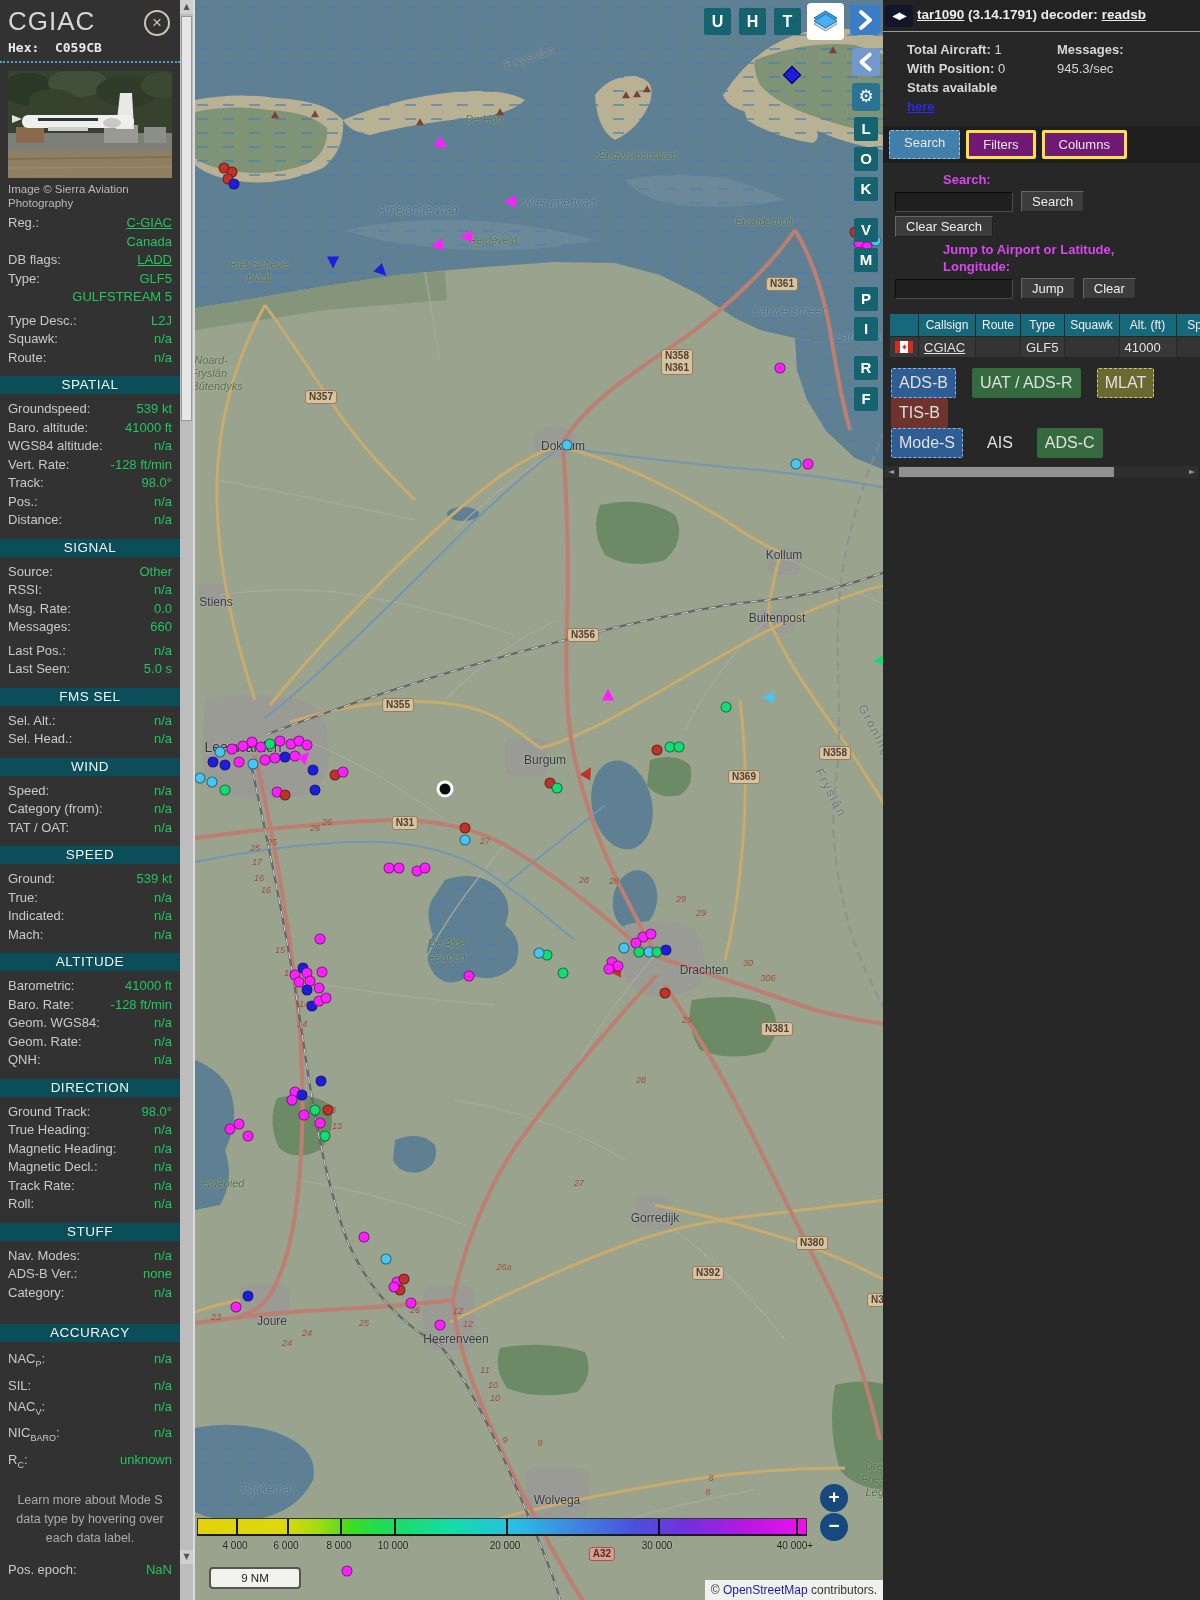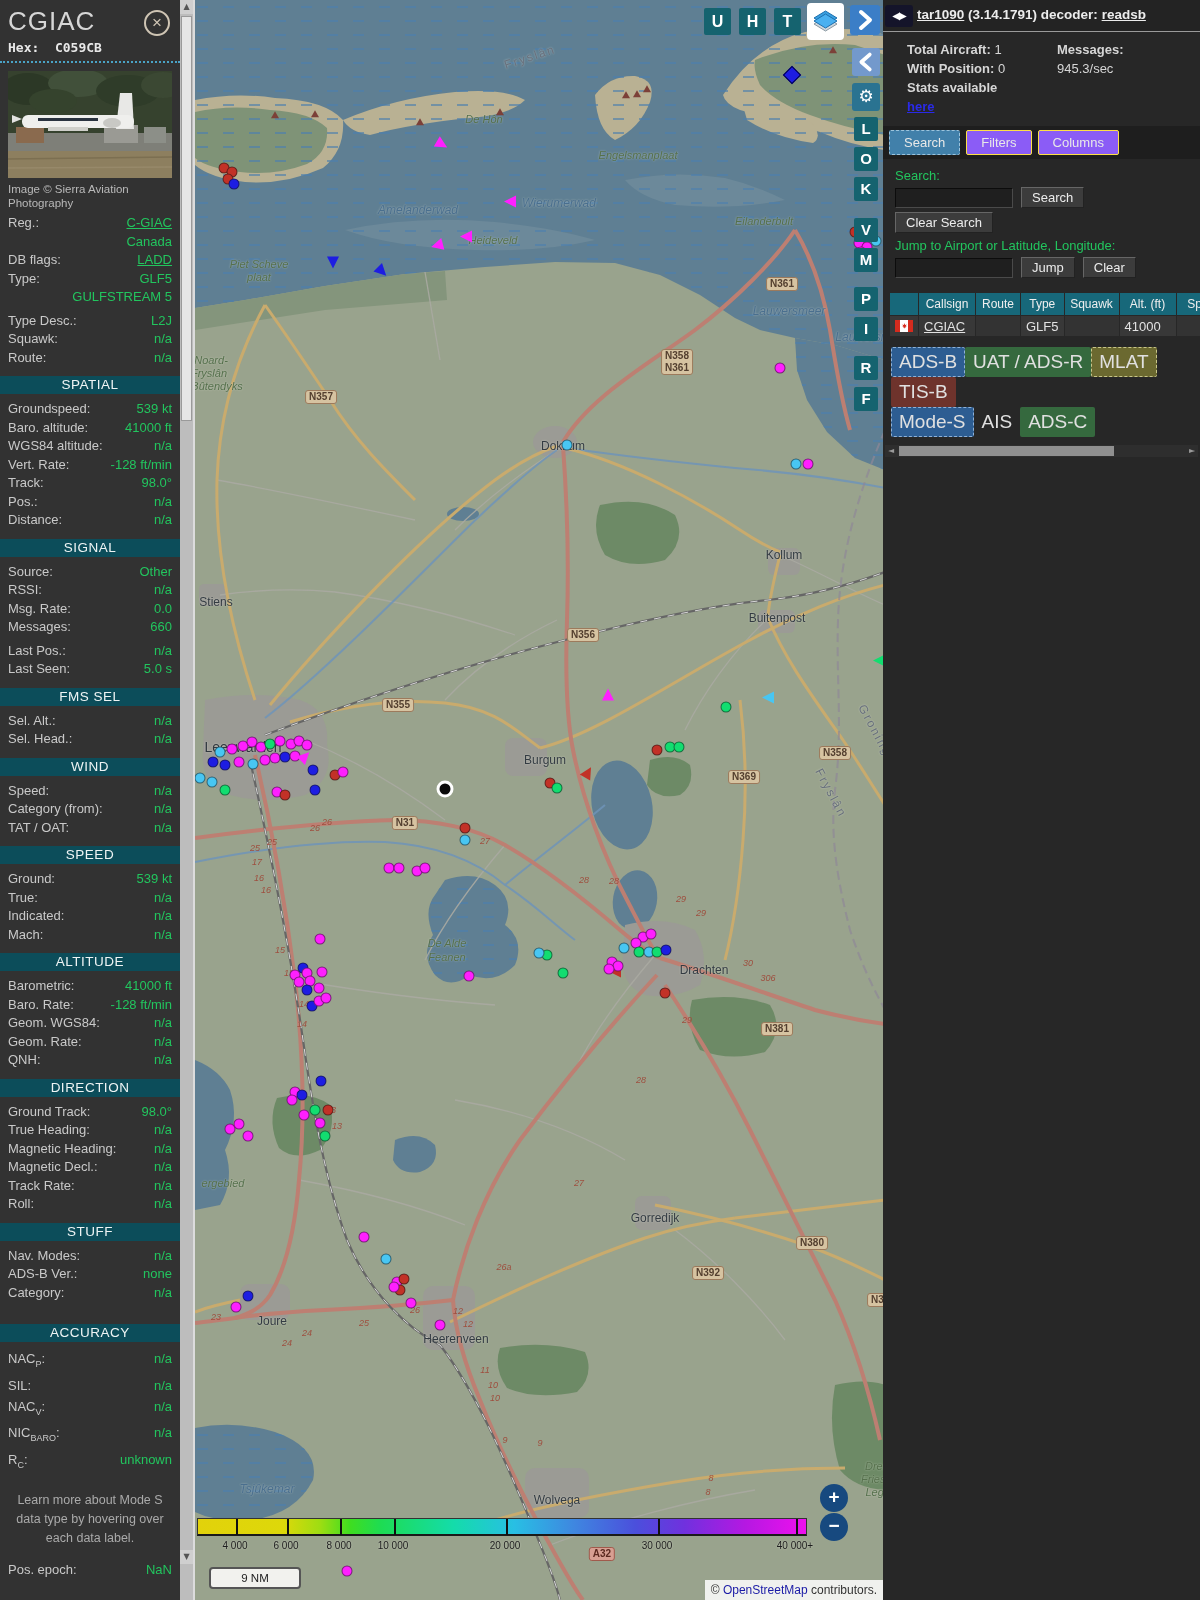--- a/index.html
+++ b/index.html
@@ -110,43 +110,43 @@
   #panel-header .link { text-decoration:underline; cursor:pointer; }
   #panel-toggle { position:absolute; left:2px; top:5px; width:28px; height:22px; background:#14142a;
     color:#fff; font-family:"DejaVu Sans",sans-serif; font-size:10px; text-align:center;
     line-height:22px; border-radius:3px; cursor:pointer; letter-spacing:-1px; }
   #stats { display:flex; padding:8px 12px 2px 24px; }
   #stats .col1 { width:150px; }
   #stats .line { line-height:19px; font-weight:bold; color:#d6d6d6; }
   #stats .line .v { font-weight:normal; }
   #stats a.here { color:#2a2ae8; text-decoration:underline; font-weight:bold; cursor:pointer; }
   #tabs { background:#1e1e1e; margin-top:8px; padding:4px 6px; display:flex; gap:6px; }
-  .tab { background:#8b5cf6; border:1px solid #fde047; color:#e8e8e8; padding:4px 14px;
+  .tab { background:#701a75; border:3px solid #fde047; color:#e8e8e8; padding:4px 14px;
     font-size:13px; cursor:pointer; border-radius:2px; }
   .tab.active { background:#4180aa; border:1px dashed #9cc4dd; }
   #search-area { padding:8px 12px 0 12px; }
-  .form-label { font-weight:normal; color:#22c55e; line-height:17px; }
+  .form-label { font-weight:bold; color:#d946ef; line-height:17px;margin-left:48px; }
   .form-row { display:flex; gap:8px; margin:3px 0 4px 0; align-items:center; }
   .tinput { width:118px; height:20px; background:#1f1f1f; border:1px solid #0c0c0c;
     border-right-color:#4a4a4a; border-bottom-color:#4a4a4a; color:#ddd; padding:0 4px; font-size:12px; }
   .pbutton { background:#3c3c3c; border:1px solid #666; border-right-color:#222;
     border-bottom-color:#222; color:#ececec; font-size:13px; padding:2px 10px; cursor:pointer; }
   #ac-table { margin:14px 0 0 6px; border-collapse:separate; border-spacing:1px; }
   #ac-table th { background:#17687a; color:#efefef; font-size:12px; font-weight:normal;
     padding:4px 5px; white-space:nowrap; cursor:pointer; }
   #ac-table td { background:#383838; color:#e2e2e2; font-size:13px; padding:2px 5px;
     white-space:nowrap; height:20px; }
   #ac-table td.empty { background:#333333; }
   #ac-table .cs { text-decoration:underline; cursor:pointer; }
   .flagbox { position:relative; width:18px; height:12px; background:#fff; overflow:hidden; }
   .flagbox .bar { position:absolute; top:0; width:5px; height:12px; background:#d52b1e; }
   .flagbox .leaf { position:absolute; left:7px; top:3px; width:5px; height:6px; background:#d52b1e;
     clip-path:polygon(50% 0,62% 32%,95% 25%,70% 58%,98% 63%,55% 78%,50% 100%,45% 78%,2% 63%,30% 58%,5% 25%,38% 32%); }
   #badges { padding:10px 8px 0 8px; line-height:26px; }
-  .badge { display:inline-block; padding:1px 7px; margin-right:0; font-size:19px;
+  .badge { display:inline-block; padding:1px 7px; margin-right:16px; font-size:16px;
     color:#e0e0e0; border:1px solid transparent; border-radius:2px; cursor:pointer; }
   .badge.blue { background:#2d5d92; border:1px dashed #8fb2d8; }
   .badge.green { background:#35693e; }
   .badge.olive { background:#6b6930; border:1px dashed #c9c68a; }
   .badge.brick { background:#6e332c; }
   .badge.plain { background:transparent; }
   #hscroll { position:relative; margin:8px 2px 0 2px; height:12px; background:#2e2e2e; }
   #hscroll .harrow { position:absolute; top:0; width:12px; height:12px; color:#9a9a9a;
     font-size:8px; line-height:12px; text-align:center; font-family:"DejaVu Sans",sans-serif; cursor:pointer; }
   #hscroll .hthumb { position:absolute; left:14px; top:1px; width:215px; height:10px;

